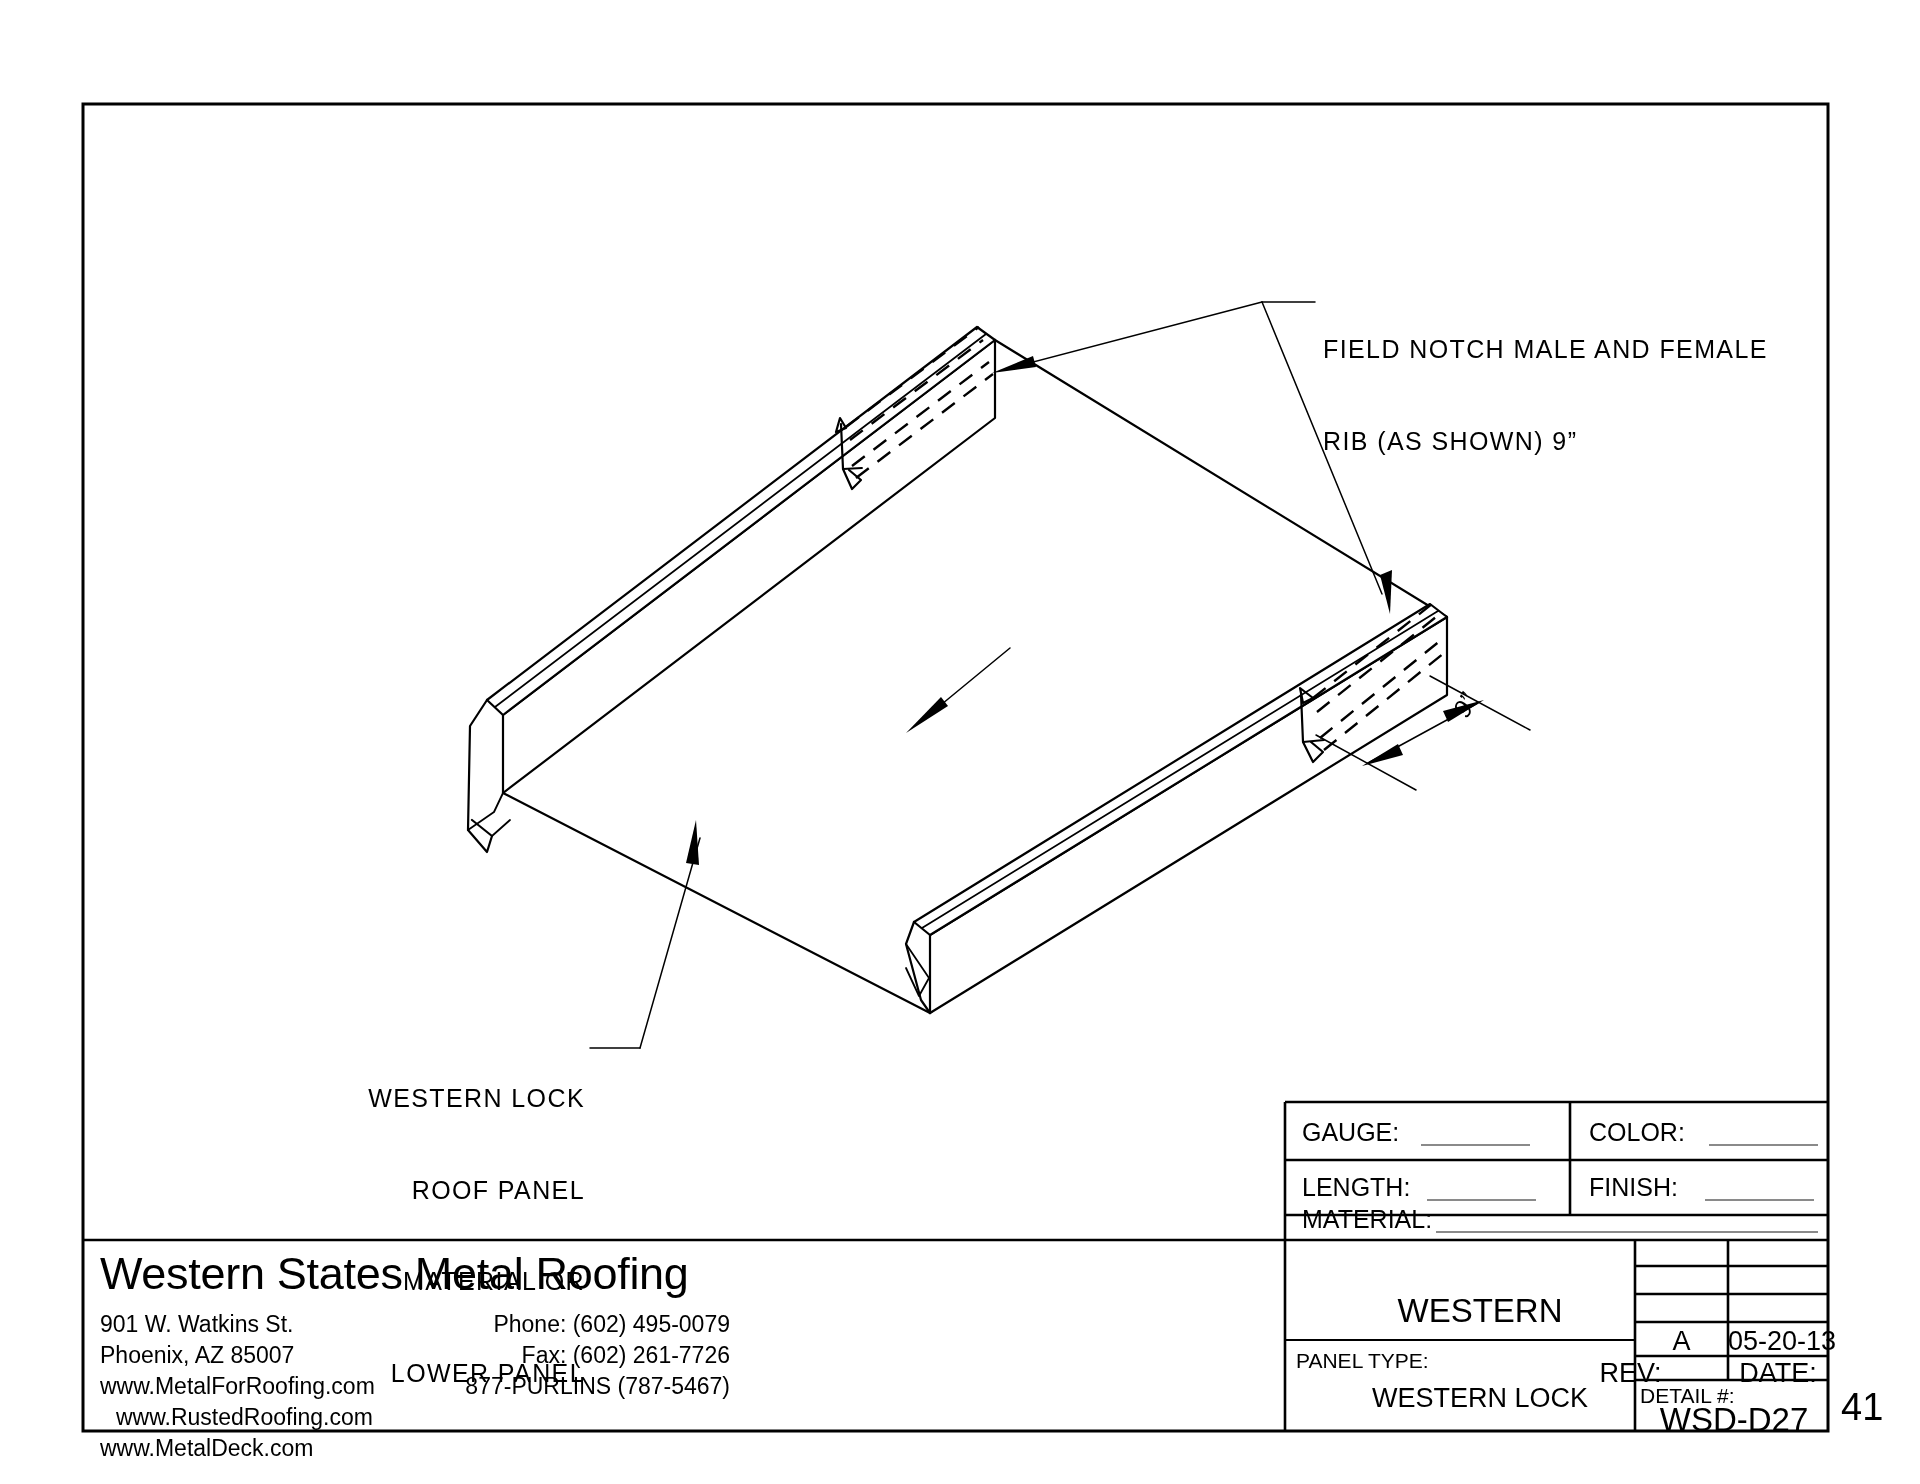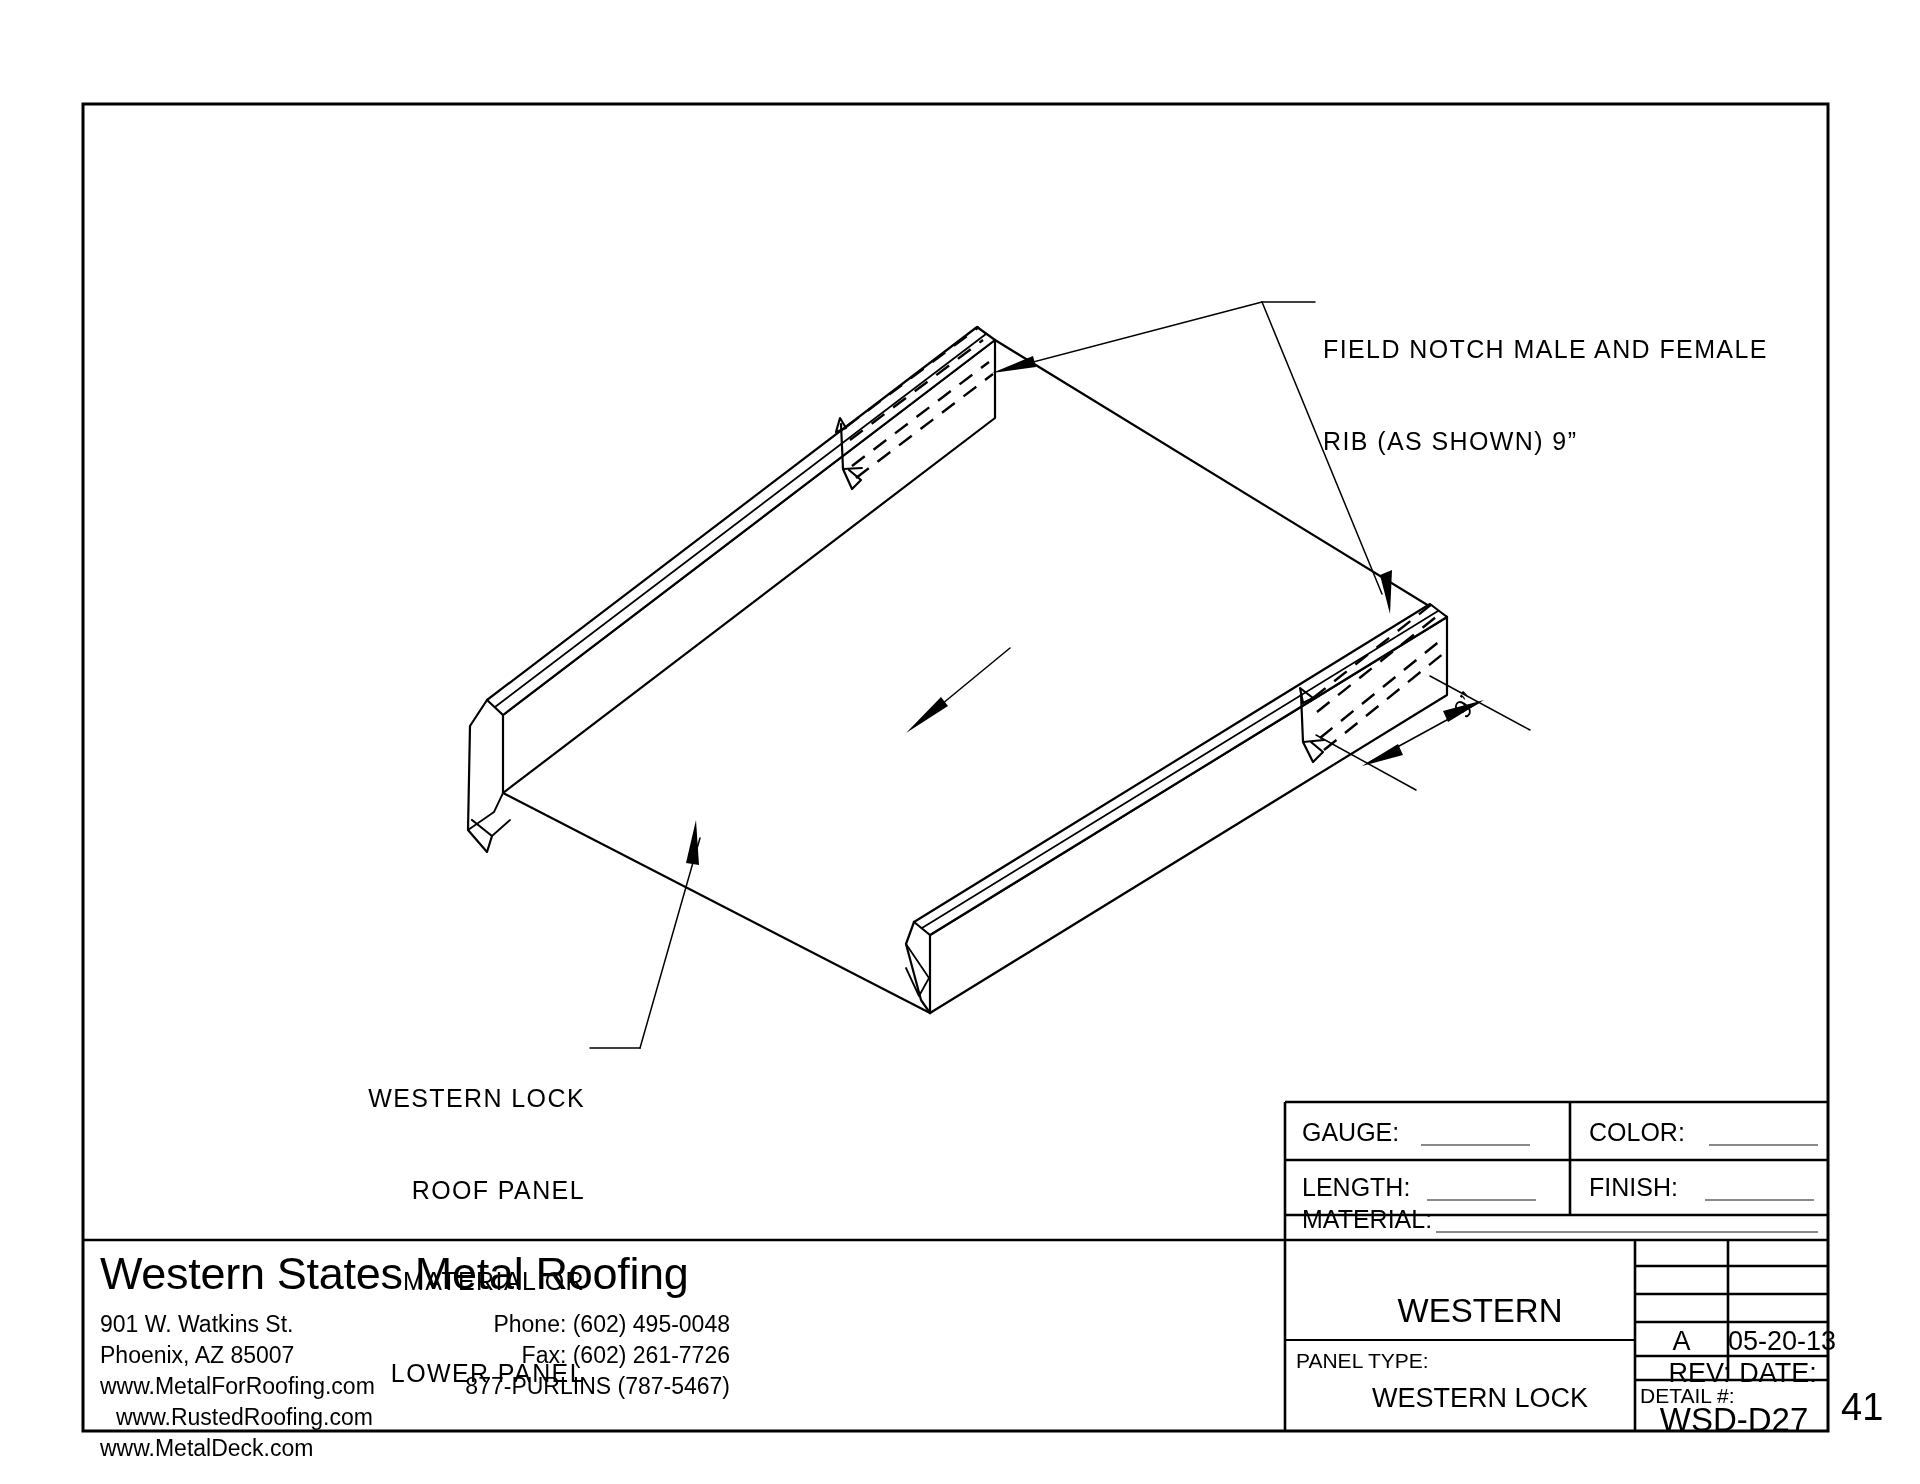--- a/index.html
+++ b/index.html
@@ -200,33 +200,33 @@
   <div class="txt tb tb-lbl" style="left:1589px; top:1172px;">FINISH:</div>
   <div class="txt tb tb-lbl" style="left:1302px; top:1204px;">MATERIAL:</div>
 
   <div class="txt tb tb-big ctr" style="left:1305px; top:1291px; width:350px;">WESTERN</div>
 
   <div class="txt tb tb-lbl-sm" style="left:1296px; top:1348px;">PANEL TYPE:</div>
   <div class="txt tb tb-mid ctr" style="left:1315px; top:1382px; width:330px;">WESTERN LOCK</div>
 
   <div class="txt tb tb-mid ctr" style="left:1635px; top:1325px; width:93px;">A</div>
   <div class="txt tb tb-mid ctr" style="left:1728px; top:1325px; width:100px;">05-20-13</div>
-  <div class="txt tb tb-mid ctr" style="left:1653px; top:1357px; width:93px;">REV:</div>
+  <div class="txt tb tb-mid ctr" style="left:1584px; top:1357px; width:93px;">REV:</div>
   <div class="txt tb tb-mid ctr" style="left:1728px; top:1357px; width:100px;">DATE:</div>
 
   <div class="txt tb tb-lbl-sm" style="left:1640px; top:1383px;">DETAIL #:</div>
   <div class="txt tb tb-big ctr" style="left:1640px; top:1400px; width:188px;">WSD-D27</div>
 
   <div class="txt tb pageno" style="left:1841px; top:1384px;">41</div>
 
   <div class="txt tb company" style="left:100px; top:1247px;">Western States Metal Roofing</div>
 
   <div class="txt tb contact" style="left:100px; top:1310px;">901 W. Watkins St.</div>
   <div class="txt tb contact" style="left:100px; top:1341px;">Phoenix, AZ 85007</div>
   <div class="txt tb contact" style="left:100px; top:1372px;">www.MetalForRoofing.com</div>
   <div class="txt tb contact" style="left:116px; top:1403px;">www.RustedRoofing.com</div>
   <div class="txt tb contact" style="left:100px; top:1434px;">www.MetalDeck.com</div>
 
-  <div class="txt tb contact rgt" style="left:400px; top:1310px; width:330px;">Phone: (602) 495-0048</div>
+  <div class="txt tb contact rgt" style="left:400px; top:1310px; width:330px;">Phone: (602) 495-0079</div>
   <div class="txt tb contact rgt" style="left:400px; top:1341px; width:330px;">Fax: (602) 261-7726</div>
   <div class="txt tb contact rgt" style="left:400px; top:1372px; width:330px;">877-PURLINS (787-5467)</div>
 
 </div>
 
 </body></html>

